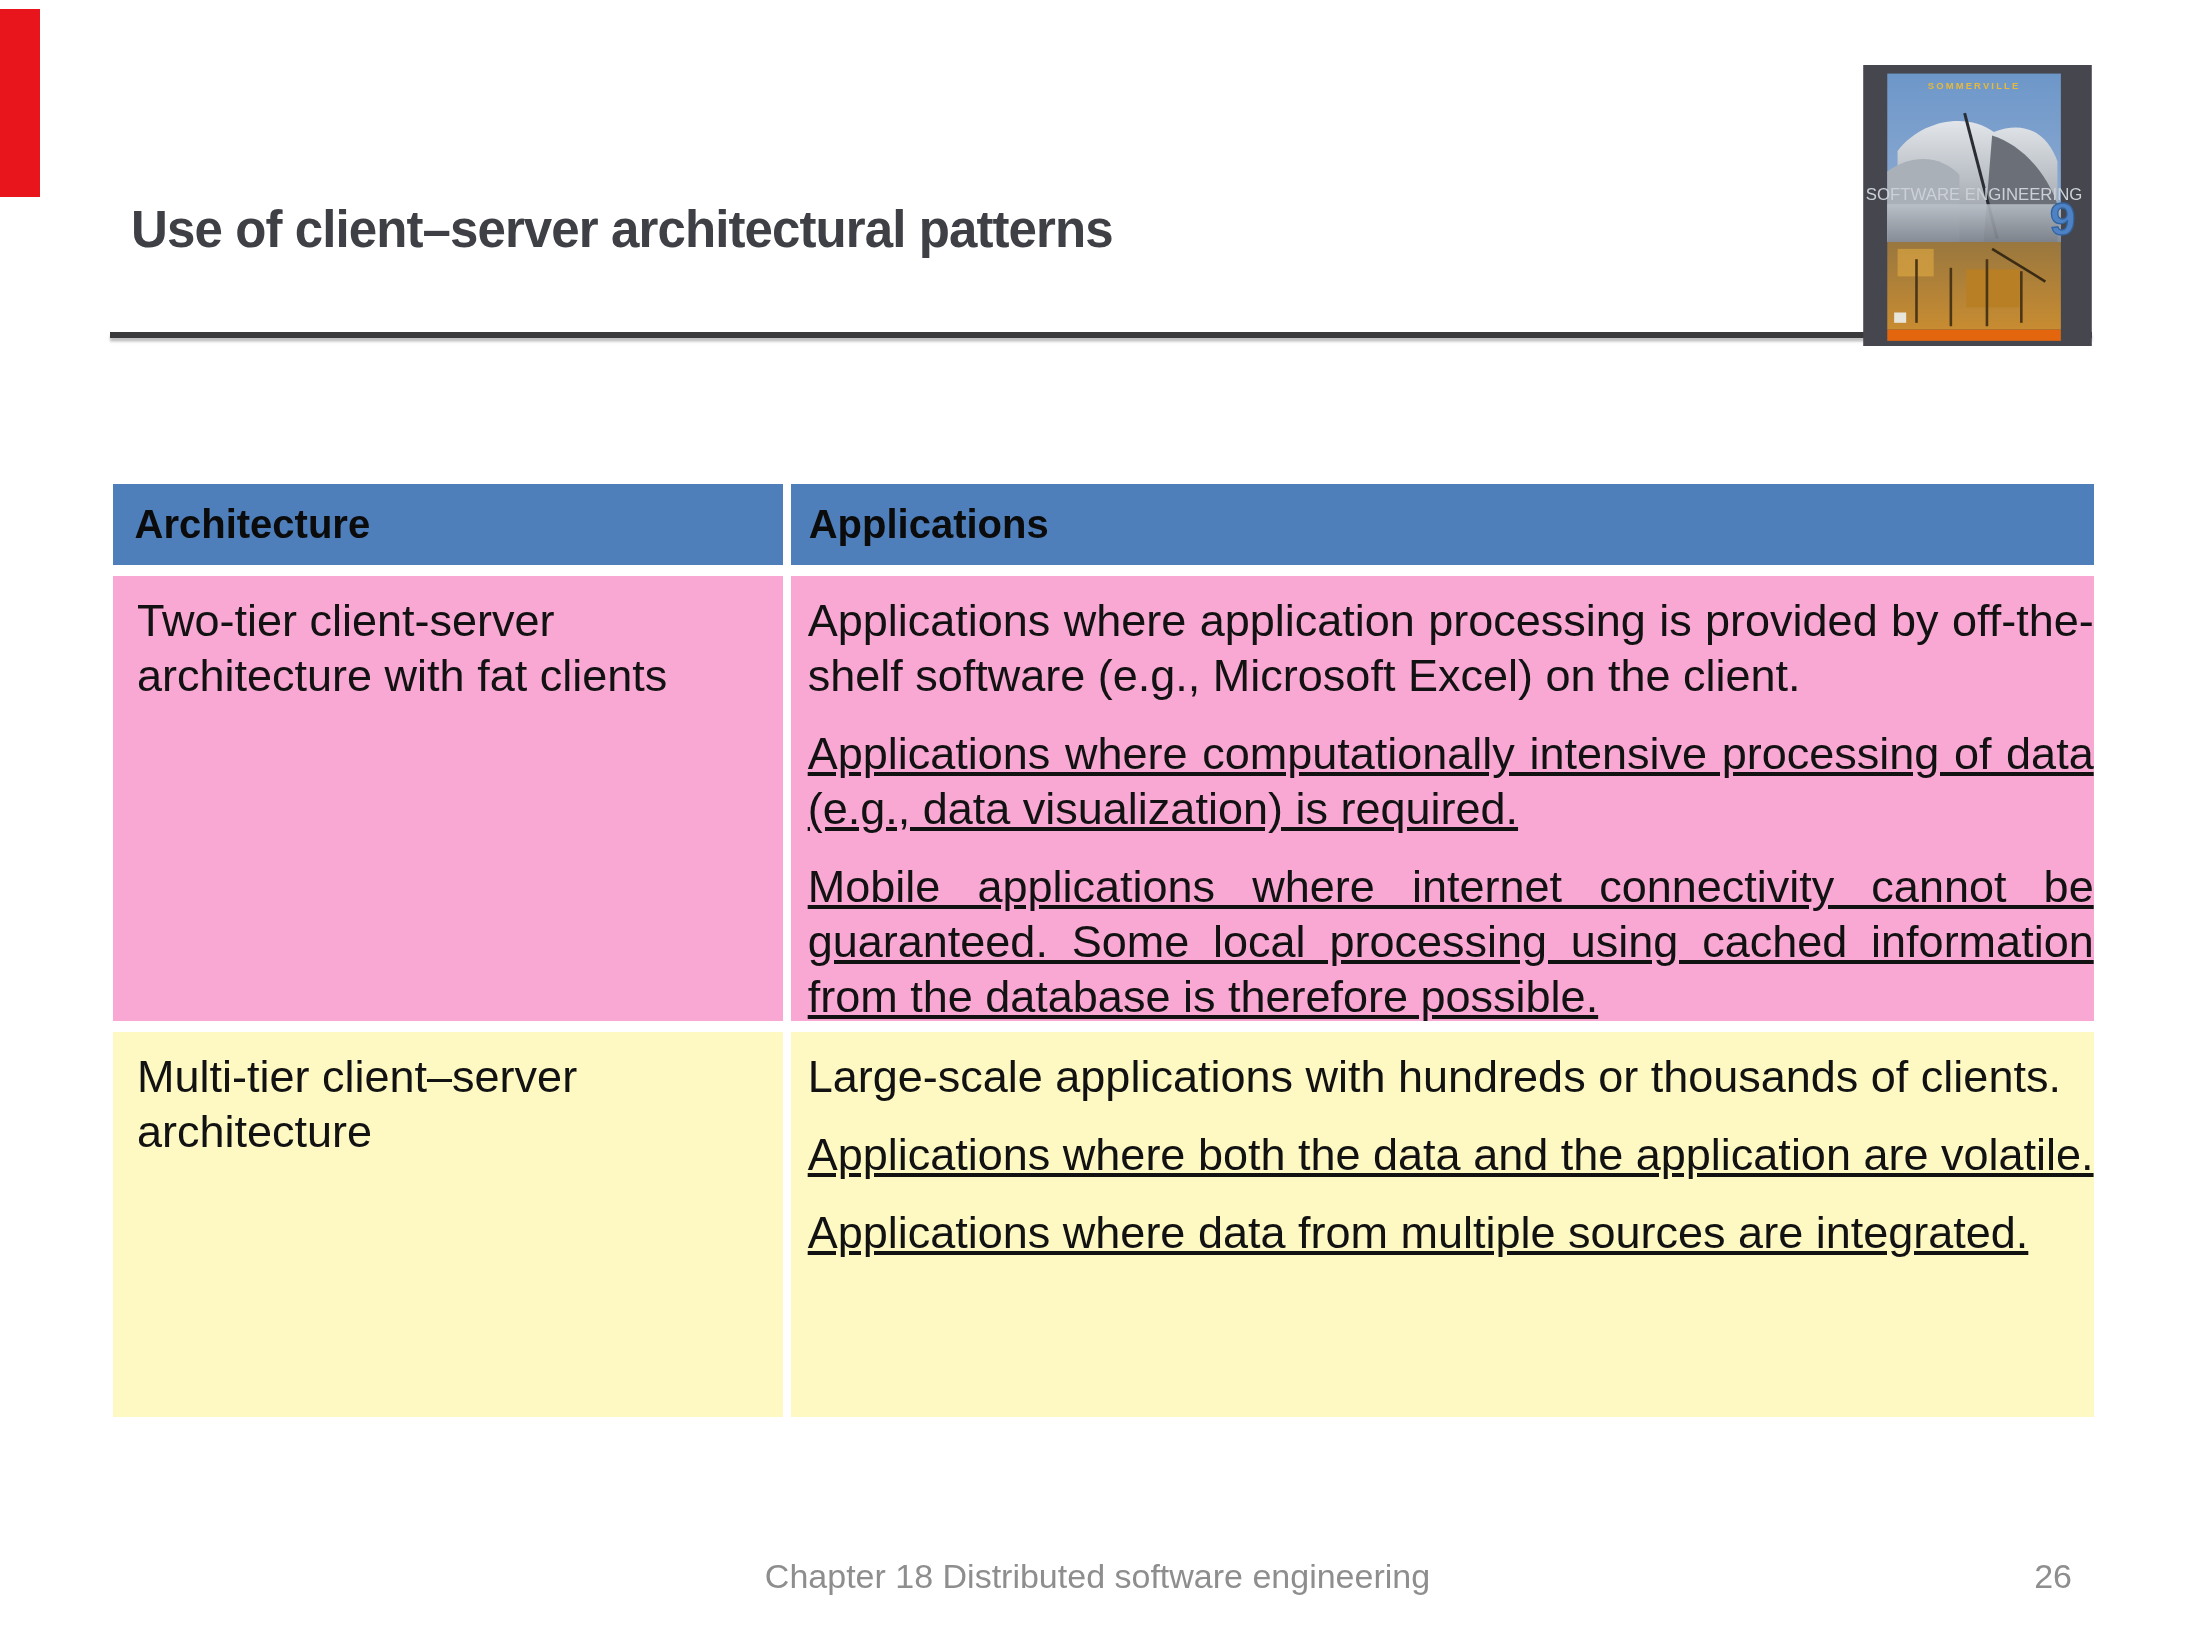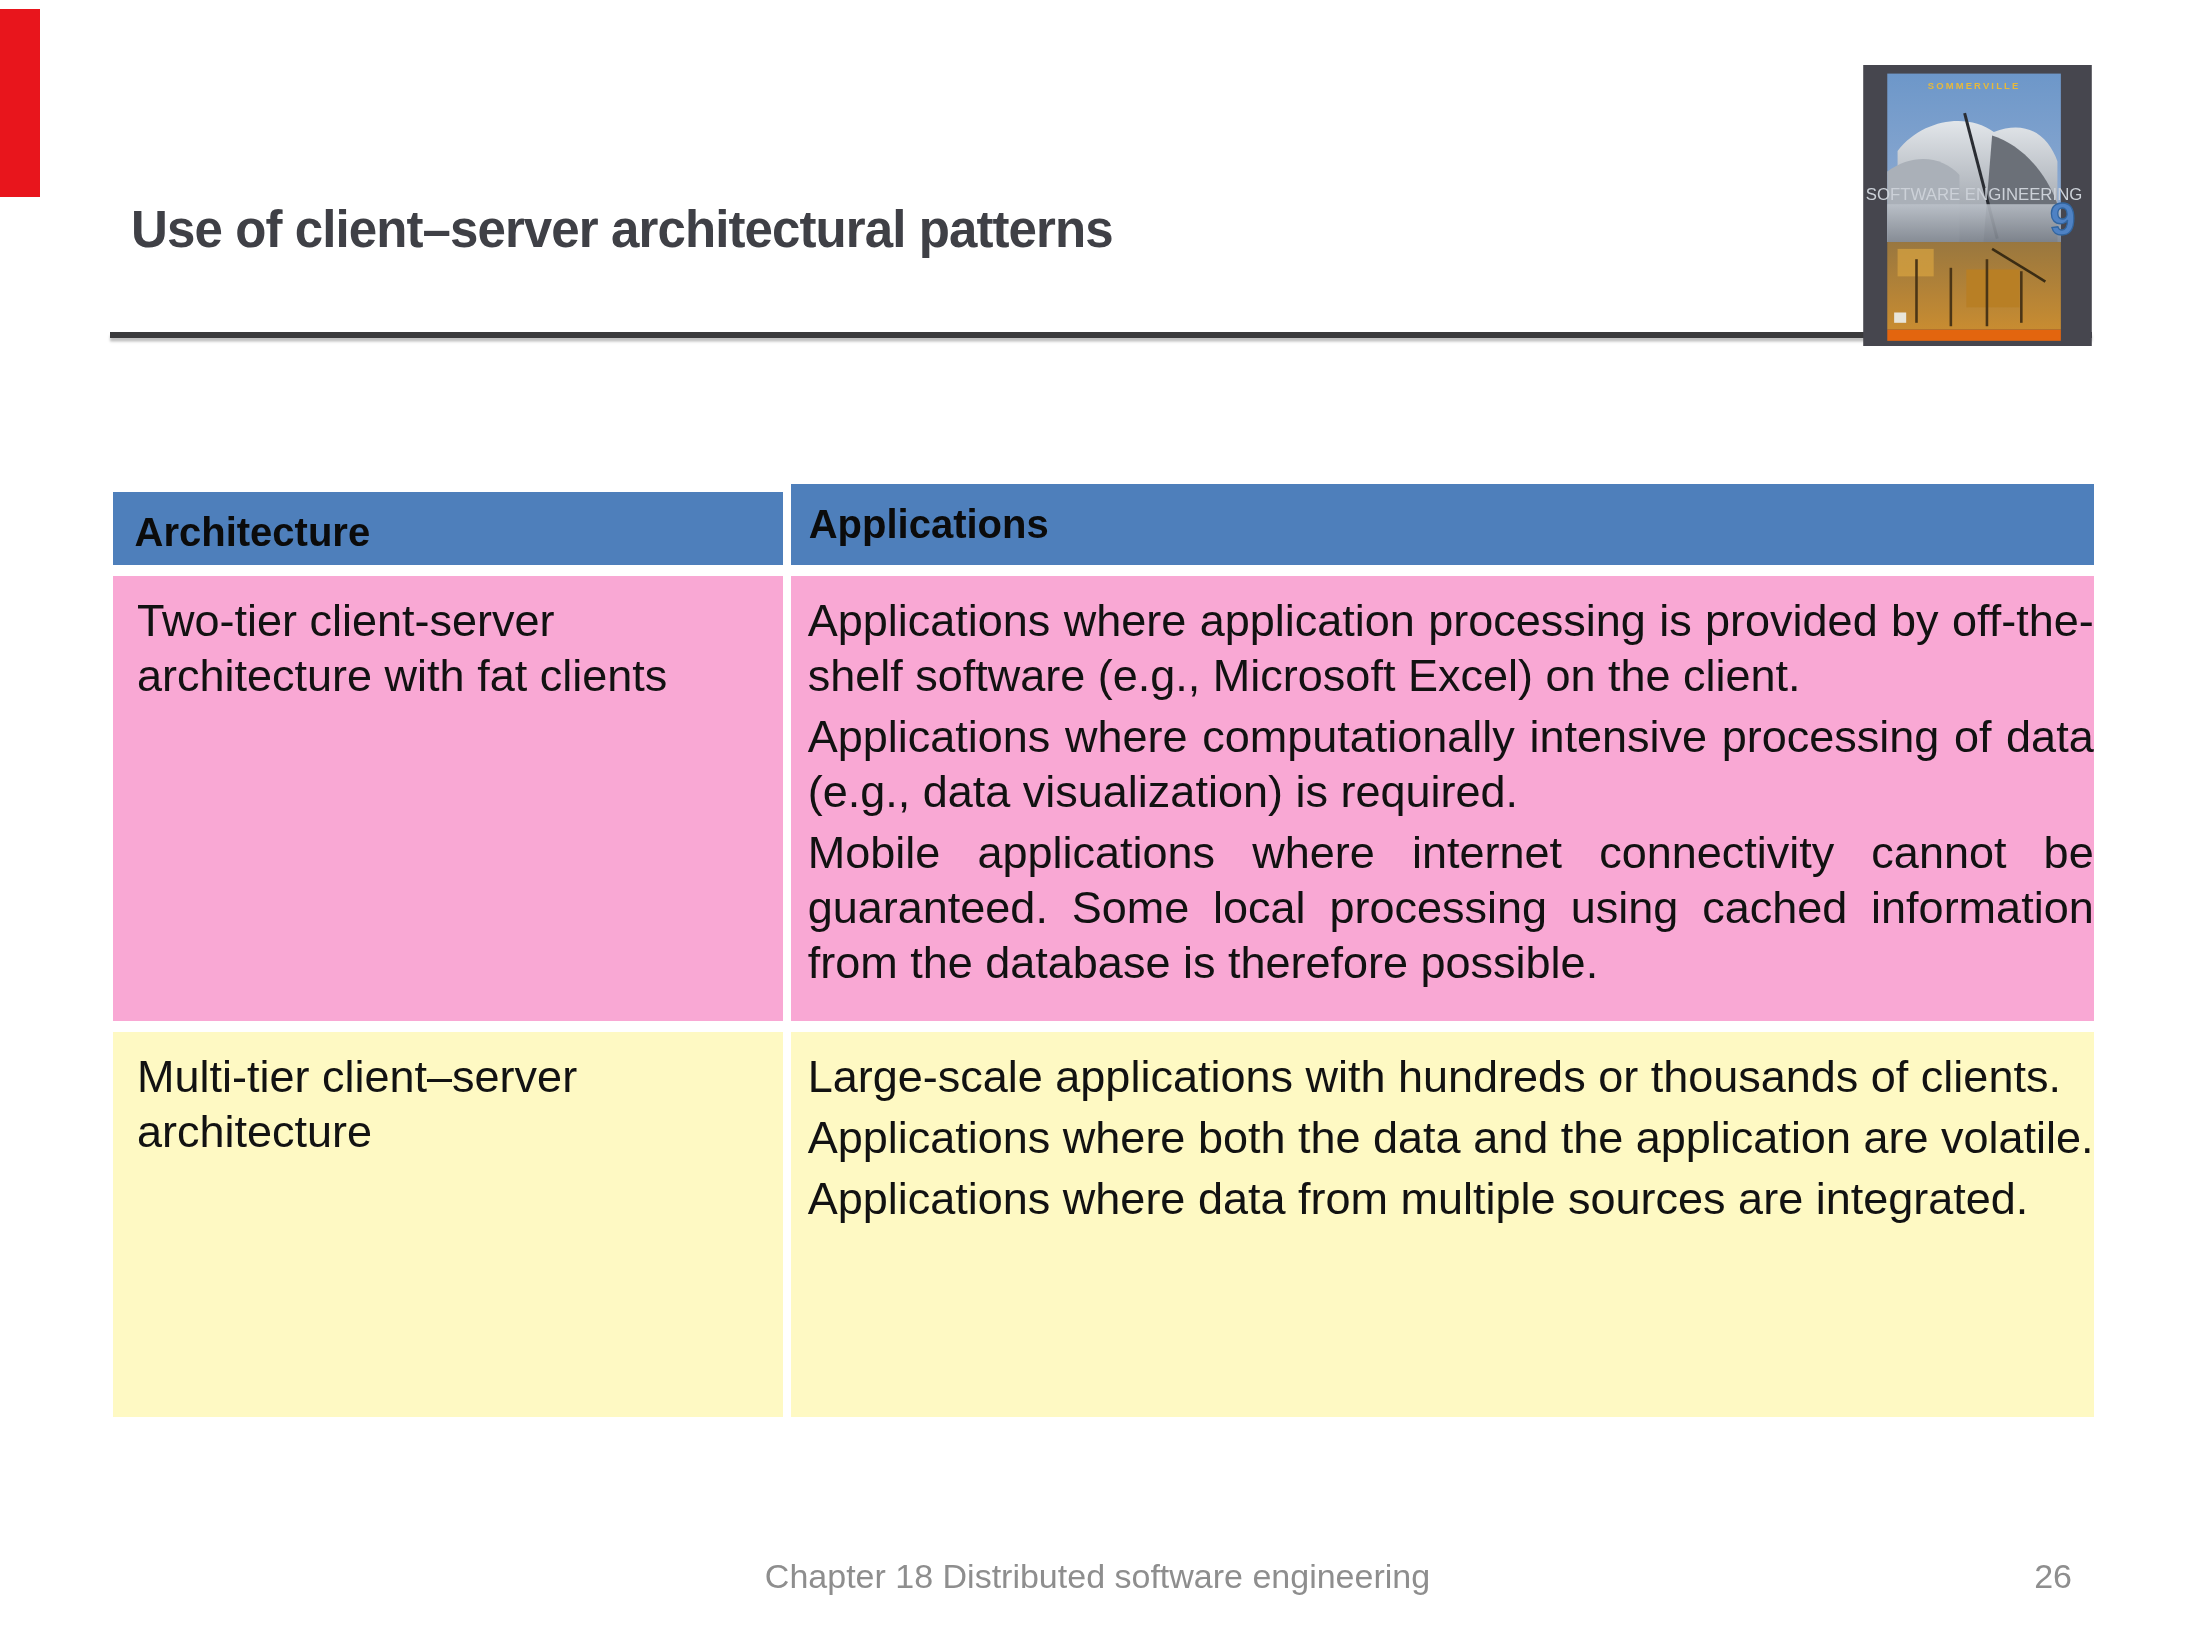--- a/index.html
+++ b/index.html
@@ -39,32 +39,32 @@
     display:grid;
     grid-template-columns:670px 7.7px 1303px;
     grid-template-rows:81px 11.2px 445px 11.2px 385px;
   }
   .cell{box-sizing:border-box;overflow:hidden;}
   .head-cell{
     background:#4e7fbb;
     font-size:40px;font-weight:bold;color:#0b0b0b;
     line-height:81px;
   }
-  .head-arch{padding-left:21.5px;margin-top:8px;}
+  .head-arch{padding-left:21.5px;}
   .head-apps{padding-left:18px;}
   .row1{background:#f9a8d4;}
   .row2{background:#fef9c3;}
   .body-cell{
     font-size:45px;line-height:55px;color:#121212;
     padding-top:17px;
   }
   .arch-cell{padding-left:24px;padding-right:17px;}
   .apps-cell{padding-left:17px;}
   .body-cell p{margin:0;}
-  .body-cell p + p{margin-top:6px;}
+  .body-cell p + p{margin-top:23px;text-decoration:underline;}
   .apps-cell p{text-align:justify;text-justify:inter-word;}
   .gutter{background:transparent;}
   
   .footer-title{
     position:absolute;left:0;right:8px;top:1557px;
     text-align:center;
     font-size:34px;color:#8e8e8e;
   }
   .footer-page{
     position:absolute;right:131px;top:1557px;

